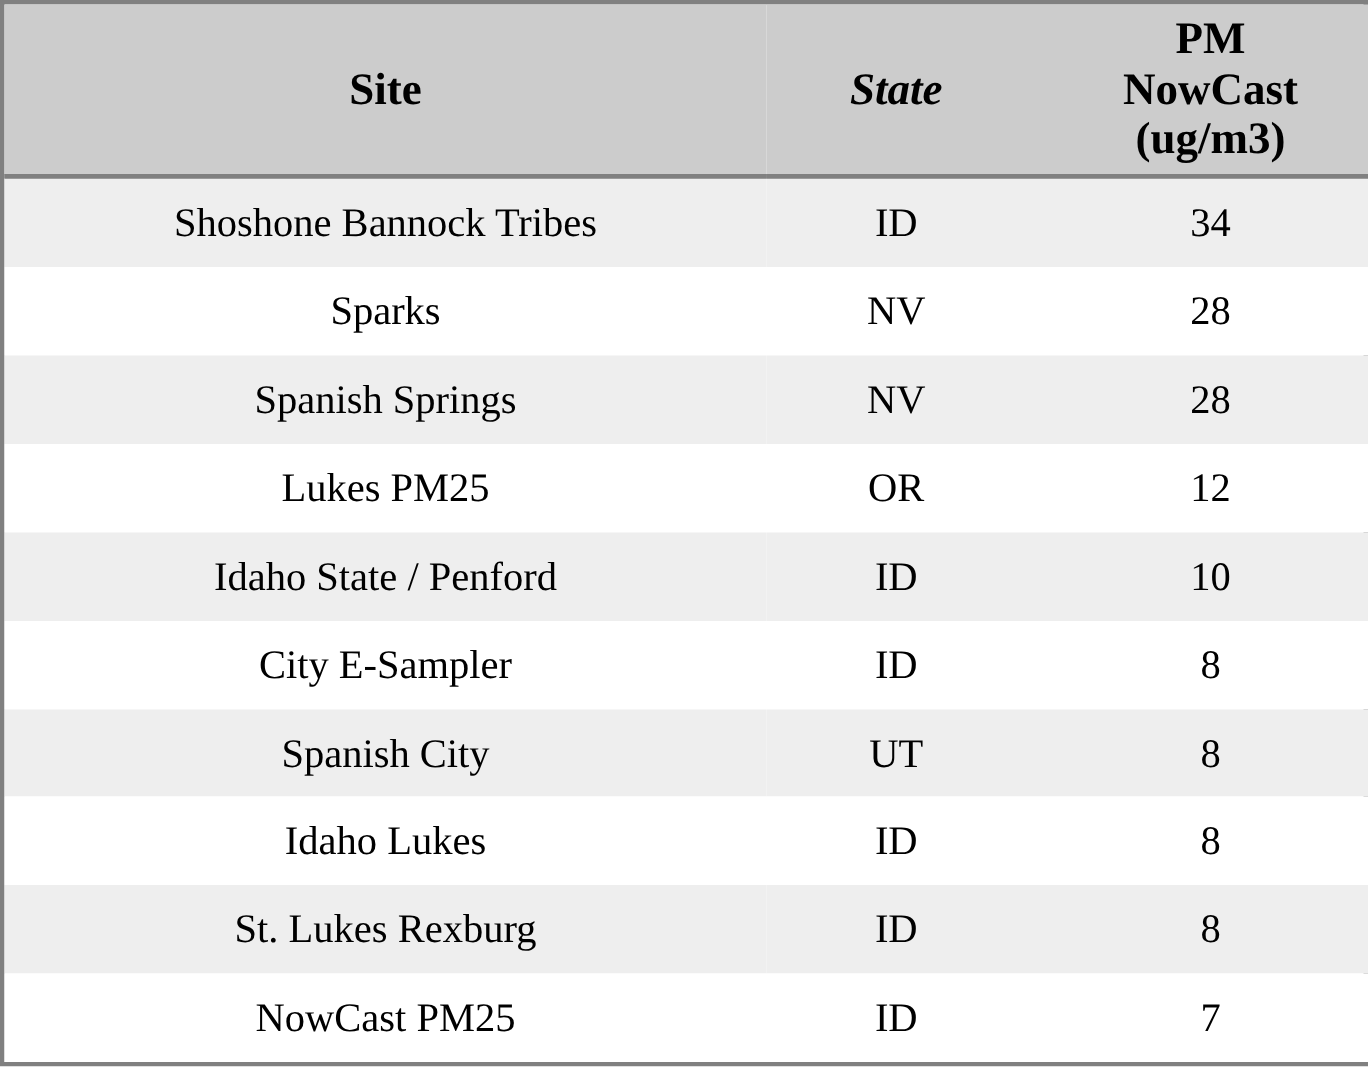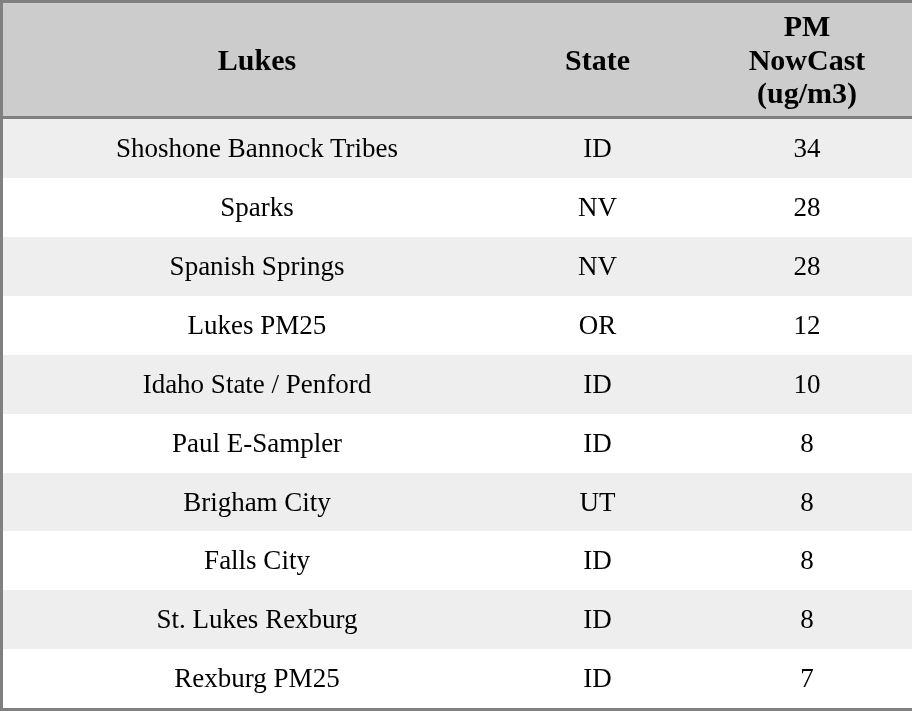--- a/index.html
+++ b/index.html
@@ -32,21 +32,21 @@
     font-weight: bold;
     font-size: 30px;
     line-height: 1.12;
     text-align: center;
     vertical-align: middle;
     padding: 6px 4px;
     border-bottom: 3px solid #808080;
     font-family: "Liberation Serif", serif;
   }
   table.aqi-table thead th.col-site { width: 500px; }
-  table.aqi-table thead th.col-state { width: 165px; }
+  table.aqi-table thead th.col-state { width: 165px; font-style: italic; }
   table.aqi-table thead th.col-value { width: 238px; }
 
   table.aqi-table tbody td {
     font-size: 27px;
     color: #000000;
     text-align: center;
     vertical-align: middle;
     padding: 4px 4px;
     border: none;
     font-family: "Liberation Serif", serif;
@@ -60,21 +60,21 @@
   }
   .hdr-line { display: block; }
 </style>
 </head>
 <body>
 
 <div class="table-wrap">
   <table class="aqi-table">
     <thead>
       <tr>
-        <th class="col-site">Lukes</th>
+        <th class="col-site">Site</th>
         <th class="col-state">State</th>
         <th class="col-value">
           <span class="hdr-line">PM</span>
           <span class="hdr-line">NowCast</span>
           <span class="hdr-line">(ug/m3)</span>
         </th>
       </tr>
     </thead>
     <tbody>
       <tr class="odd-row">
@@ -96,39 +96,39 @@
         <td>Lukes PM25</td>
         <td>OR</td>
         <td>12</td>
       </tr>
       <tr class="odd-row">
         <td>Idaho State / Penford</td>
         <td>ID</td>
         <td>10</td>
       </tr>
       <tr class="even-row">
-        <td>Paul E-Sampler</td>
+        <td>City E-Sampler</td>
         <td>ID</td>
         <td>8</td>
       </tr>
       <tr class="odd-row">
-        <td>Brigham City</td>
+        <td>Spanish City</td>
         <td>UT</td>
         <td>8</td>
       </tr>
       <tr class="even-row">
-        <td>Falls City</td>
+        <td>Idaho Lukes</td>
         <td>ID</td>
         <td>8</td>
       </tr>
       <tr class="odd-row">
         <td>St. Lukes Rexburg</td>
         <td>ID</td>
         <td>8</td>
       </tr>
       <tr class="even-row">
-        <td>Rexburg PM25</td>
+        <td>NowCast PM25</td>
         <td>ID</td>
         <td>7</td>
       </tr>
     </tbody>
   </table>
 </div>
 
 </body></html>

